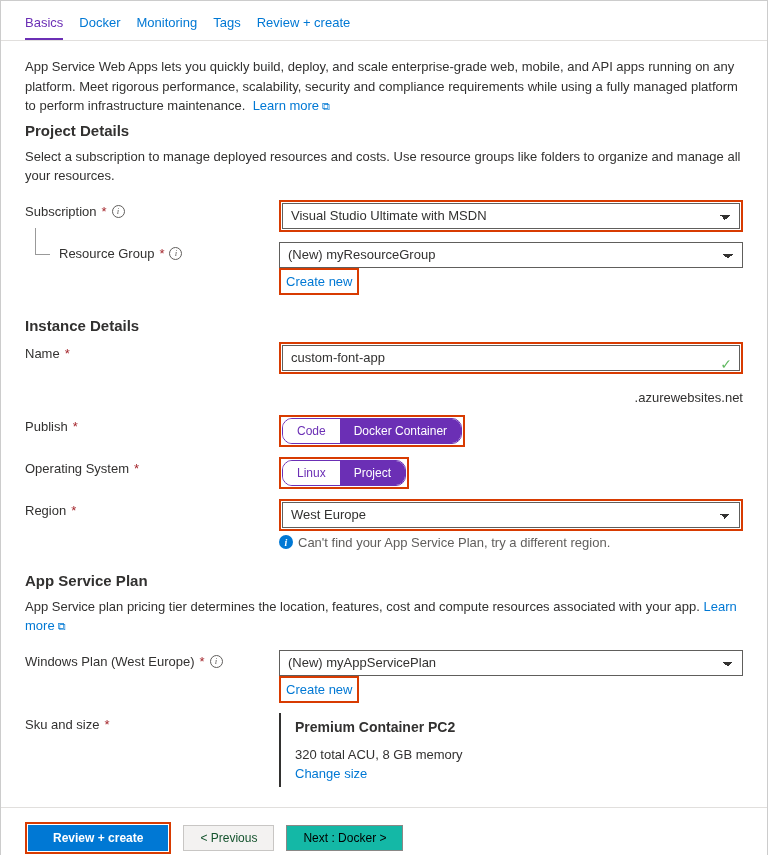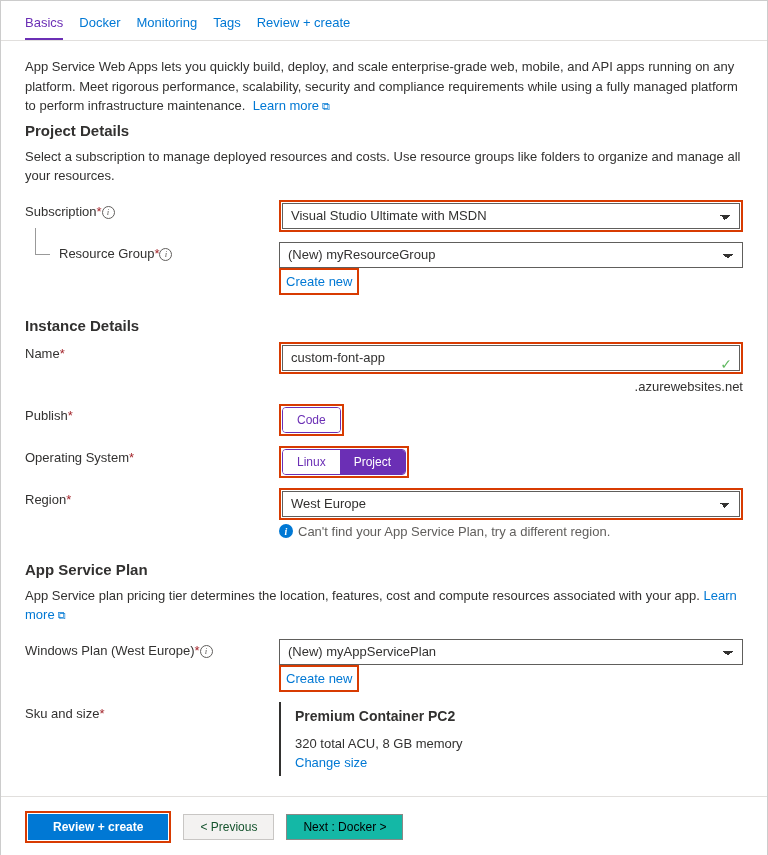--- a/index.html
+++ b/index.html
@@ -7,35 +7,35 @@
 .tabs{display:flex;gap:16px;padding:10px 24px 0;border-bottom:1px solid #e1dfdd}
 .tab{color:#0078d4;padding:4px 0 8px;cursor:pointer;font-size:13px}
 .tab.active{color:#6b2fb5;border-bottom:2px solid #6b2fb5;font-weight:400}
 .content{padding:16px 24px 10px}
 .intro{line-height:1.5;color:#323130}
 .link{color:#0078d4;cursor:pointer}
 .ext-icon{display:inline-block;margin-left:3px;font-size:11px}
 h3{font-size:15px;font-weight:600;margin:6px 0 8px;color:#323130}
 .help{line-height:1.5;margin-bottom:14px;color:#323130}
 .row{display:flex;align-items:flex-start;margin-bottom:10px;min-height:28px}
-.label-col{width:254px;display:flex;align-items:flex-end;padding-top:4px;font-size:13px}
+.label-col{width:254px;display:flex;align-items:center;gap:5px;padding-top:4px;font-size:13px}
 .field-col{flex:1;position:relative}
 .req{color:#a4262c}
 .info-icon{display:inline-flex;width:13px;height:13px;border:1px solid #605e5c;border-radius:50%;align-items:center;justify-content:center;font-size:9px;font-style:italic;font-family:serif;color:#605e5c}
 .indent{padding-left:34px;position:relative}
 .indent::before{content:"";position:absolute;left:10px;top:-14px;width:14px;height:26px;border-left:1px solid #999;border-bottom:1px solid #999}
 select,input[type=text]{width:100%;height:26px;border:1px solid #605e5c;padding:0 8px;font-size:13px;background:#fff;color:#323130;font-family:inherit}
 select{appearance:none;background-image:linear-gradient(45deg,transparent 50%,#323130 50%),linear-gradient(135deg,#323130 50%,transparent 50%);background-position:calc(100% - 14px) 11px,calc(100% - 9px) 11px;background-size:5px 5px,5px 5px;background-repeat:no-repeat}
 .hl{border:2px solid #d83b01;padding:1px;display:inline-block}
 .hl-full{display:block}
 .sublink{color:#0078d4;font-size:13px;padding:3px 4px;display:inline-block;cursor:pointer}
-.suffix{text-align:right;color:#323130;font-size:13px;margin-top:5px}
+.suffix{text-align:right;color:#323130;font-size:13px;margin-top:16px}
 .input-valid{position:relative}
 .check{position:absolute;right:8px;top:6px;color:#5fb85f;font-size:14px}
-.pill-group{display:inline-flex;border:1px solid #6b2fb5;border-radius:4px;overflow:hidden;height:26px}
+.pill-group{display:inline-flex;border:1px solid #6b2fb5;border-radius:10px;overflow:hidden;height:26px}
 .pill{padding:3px 14px;font-size:12px;color:#6b2fb5;background:#fff;display:flex;align-items:center;cursor:pointer}
 .pill.sel{background:#6b2fb5;color:#fff}
 .hint{color:#605e5c;font-size:13px;margin-top:4px;display:flex;align-items:center;gap:5px}
 .hint-icon{display:inline-flex;width:14px;height:14px;background:#0078d4;color:#fff;border-radius:50%;align-items:center;justify-content:center;font-size:10px;font-weight:bold;font-style:italic;font-family:serif}
 .section{margin-top:22px}
 .sku{border-left:2px solid #323130;padding:6px 0 6px 14px}
 .sku-title{font-weight:600;font-size:14px}
 .sku-sub{font-size:13px;color:#323130;margin-top:12px}
 .footer{border-top:1px solid #e1dfdd;padding:14px 24px;display:flex;gap:12px;align-items:center}
 .btn{height:26px;padding:0 16px;font-size:12px;border:1px solid #8a8886;background:#14b8a6;cursor:pointer;font-family:inherit}
@@ -99,20 +99,21 @@
     </div>
 
     <div class="row">
       <div class="label-col">
         <span>Publish</span>
         <span class="req">*</span>
       </div>
       <div class="field-col">
         <span class="hl"><span class="pill-group">
           <span class="pill">Code</span>
+          <span class="pill sel">Docker Container</span>
         </span></span>
       </div>
     </div>
 
     <div class="row">
       <div class="label-col">
         <span>Operating System</span>
         <span class="req">*</span>
       </div>
       <div class="field-col">

